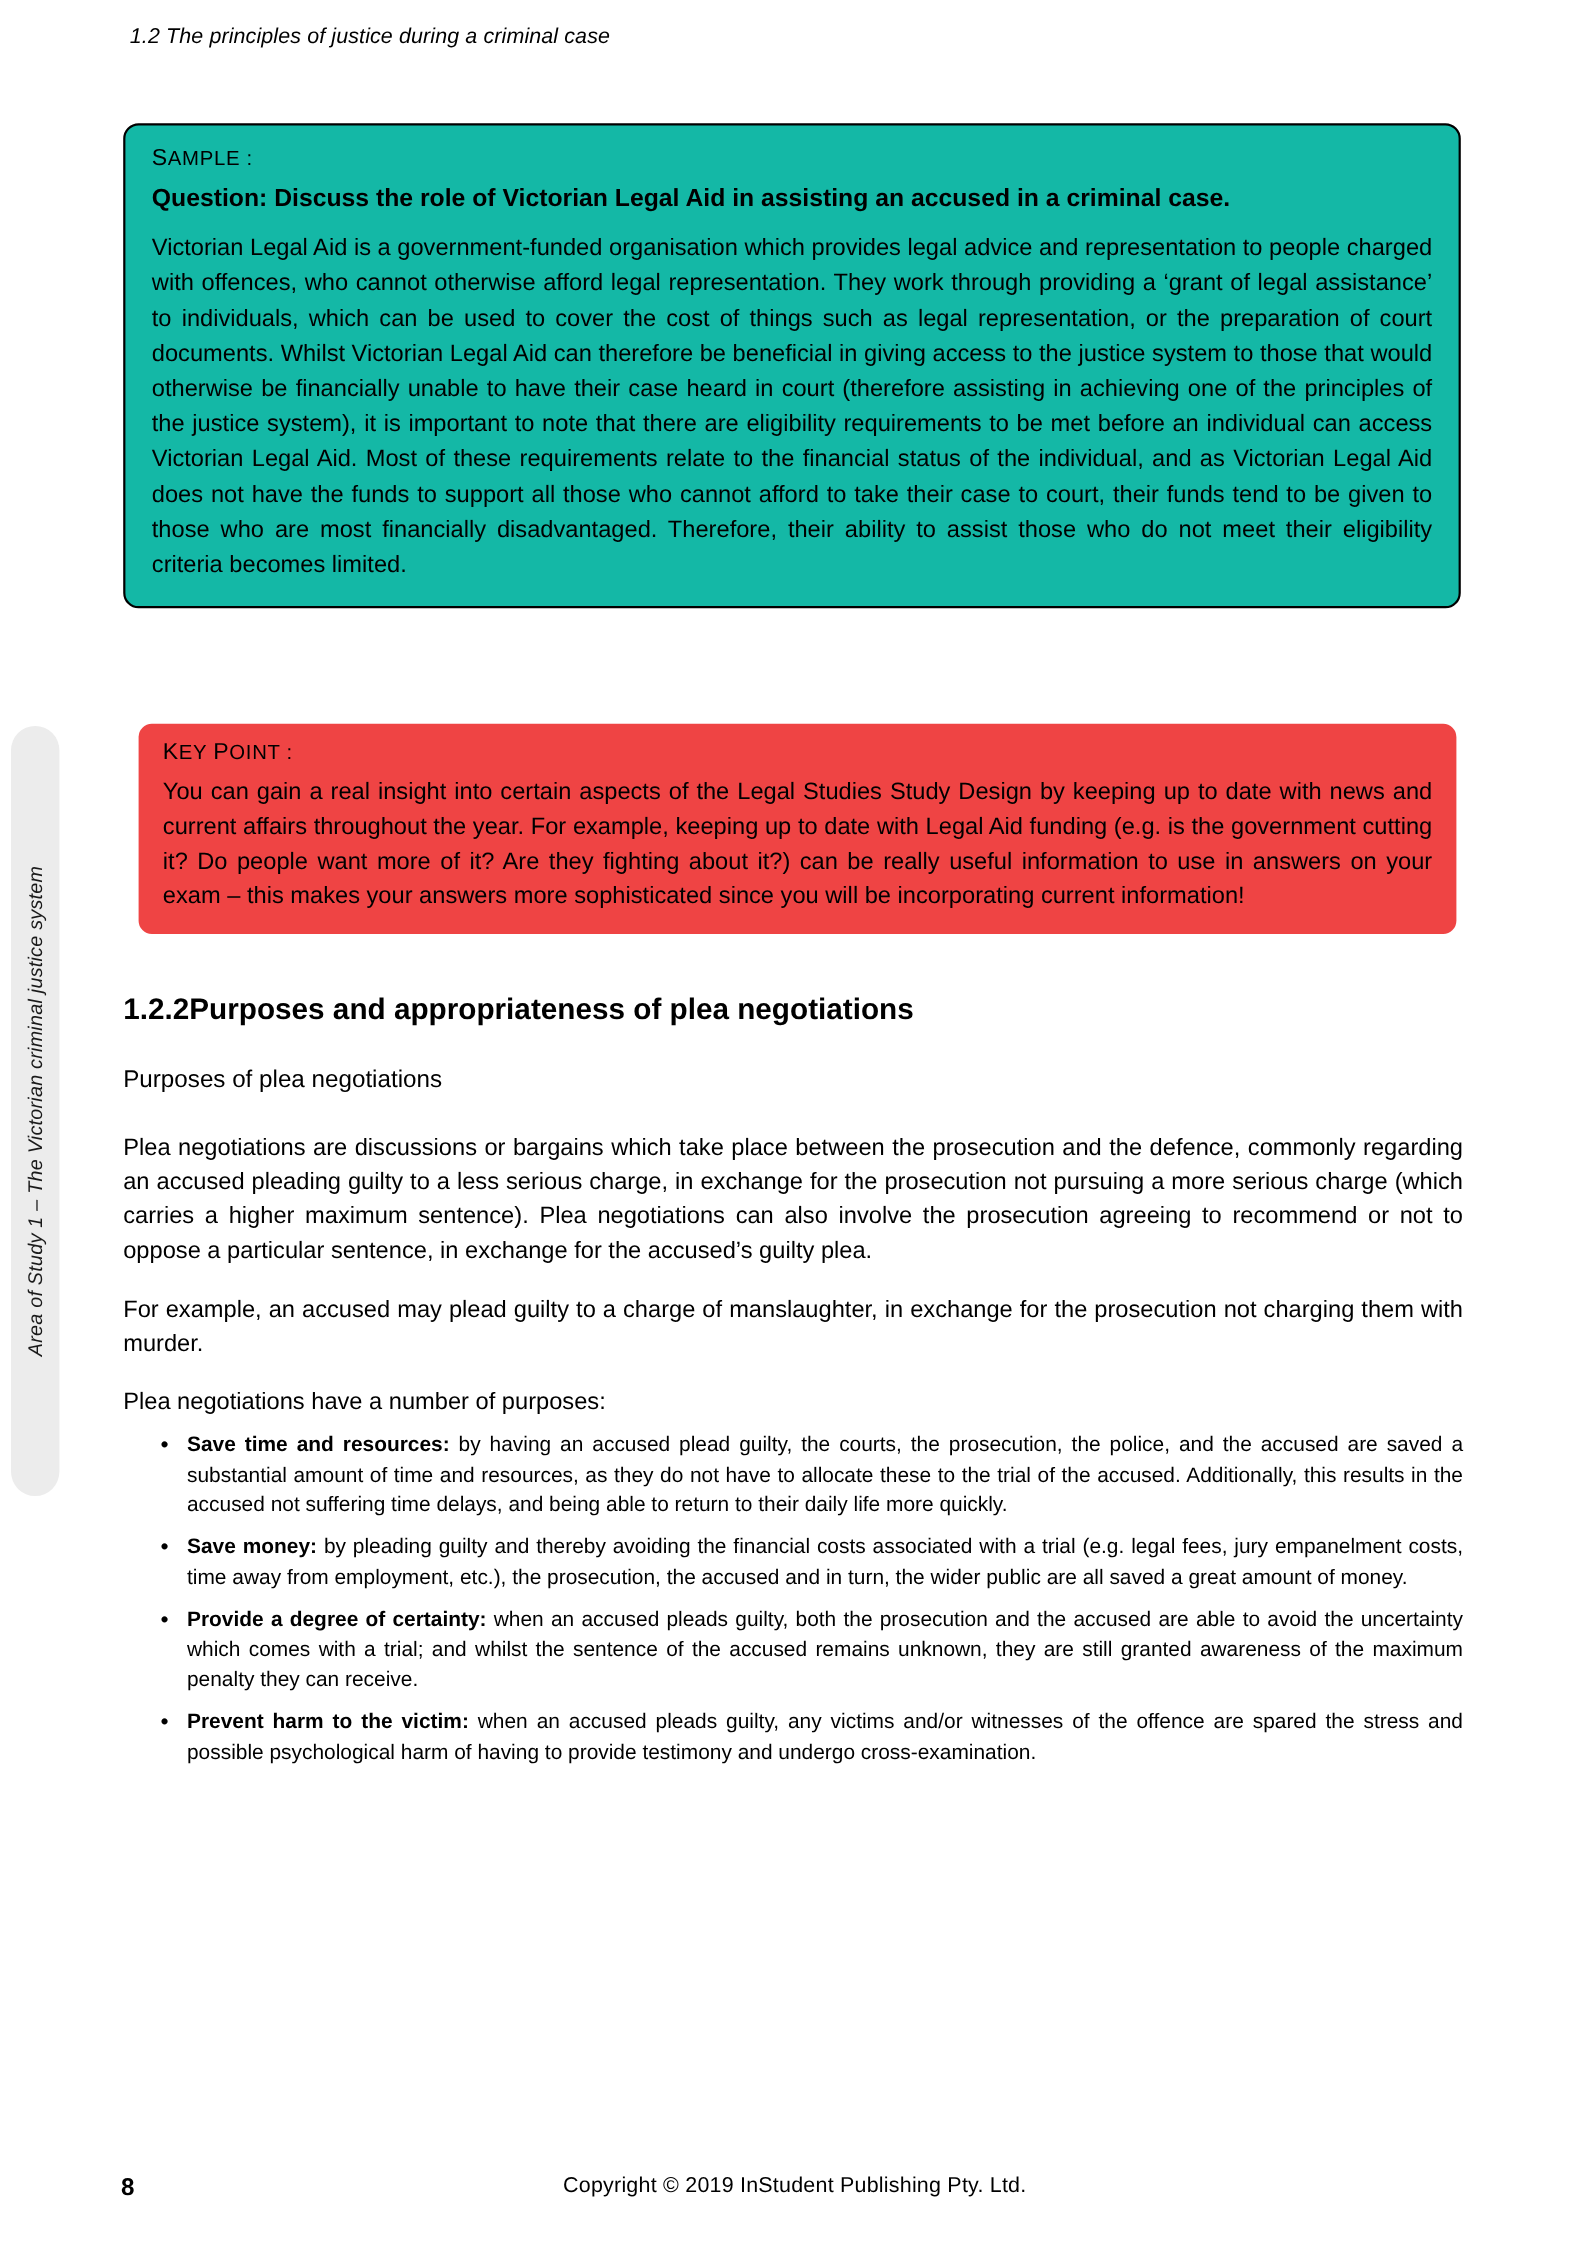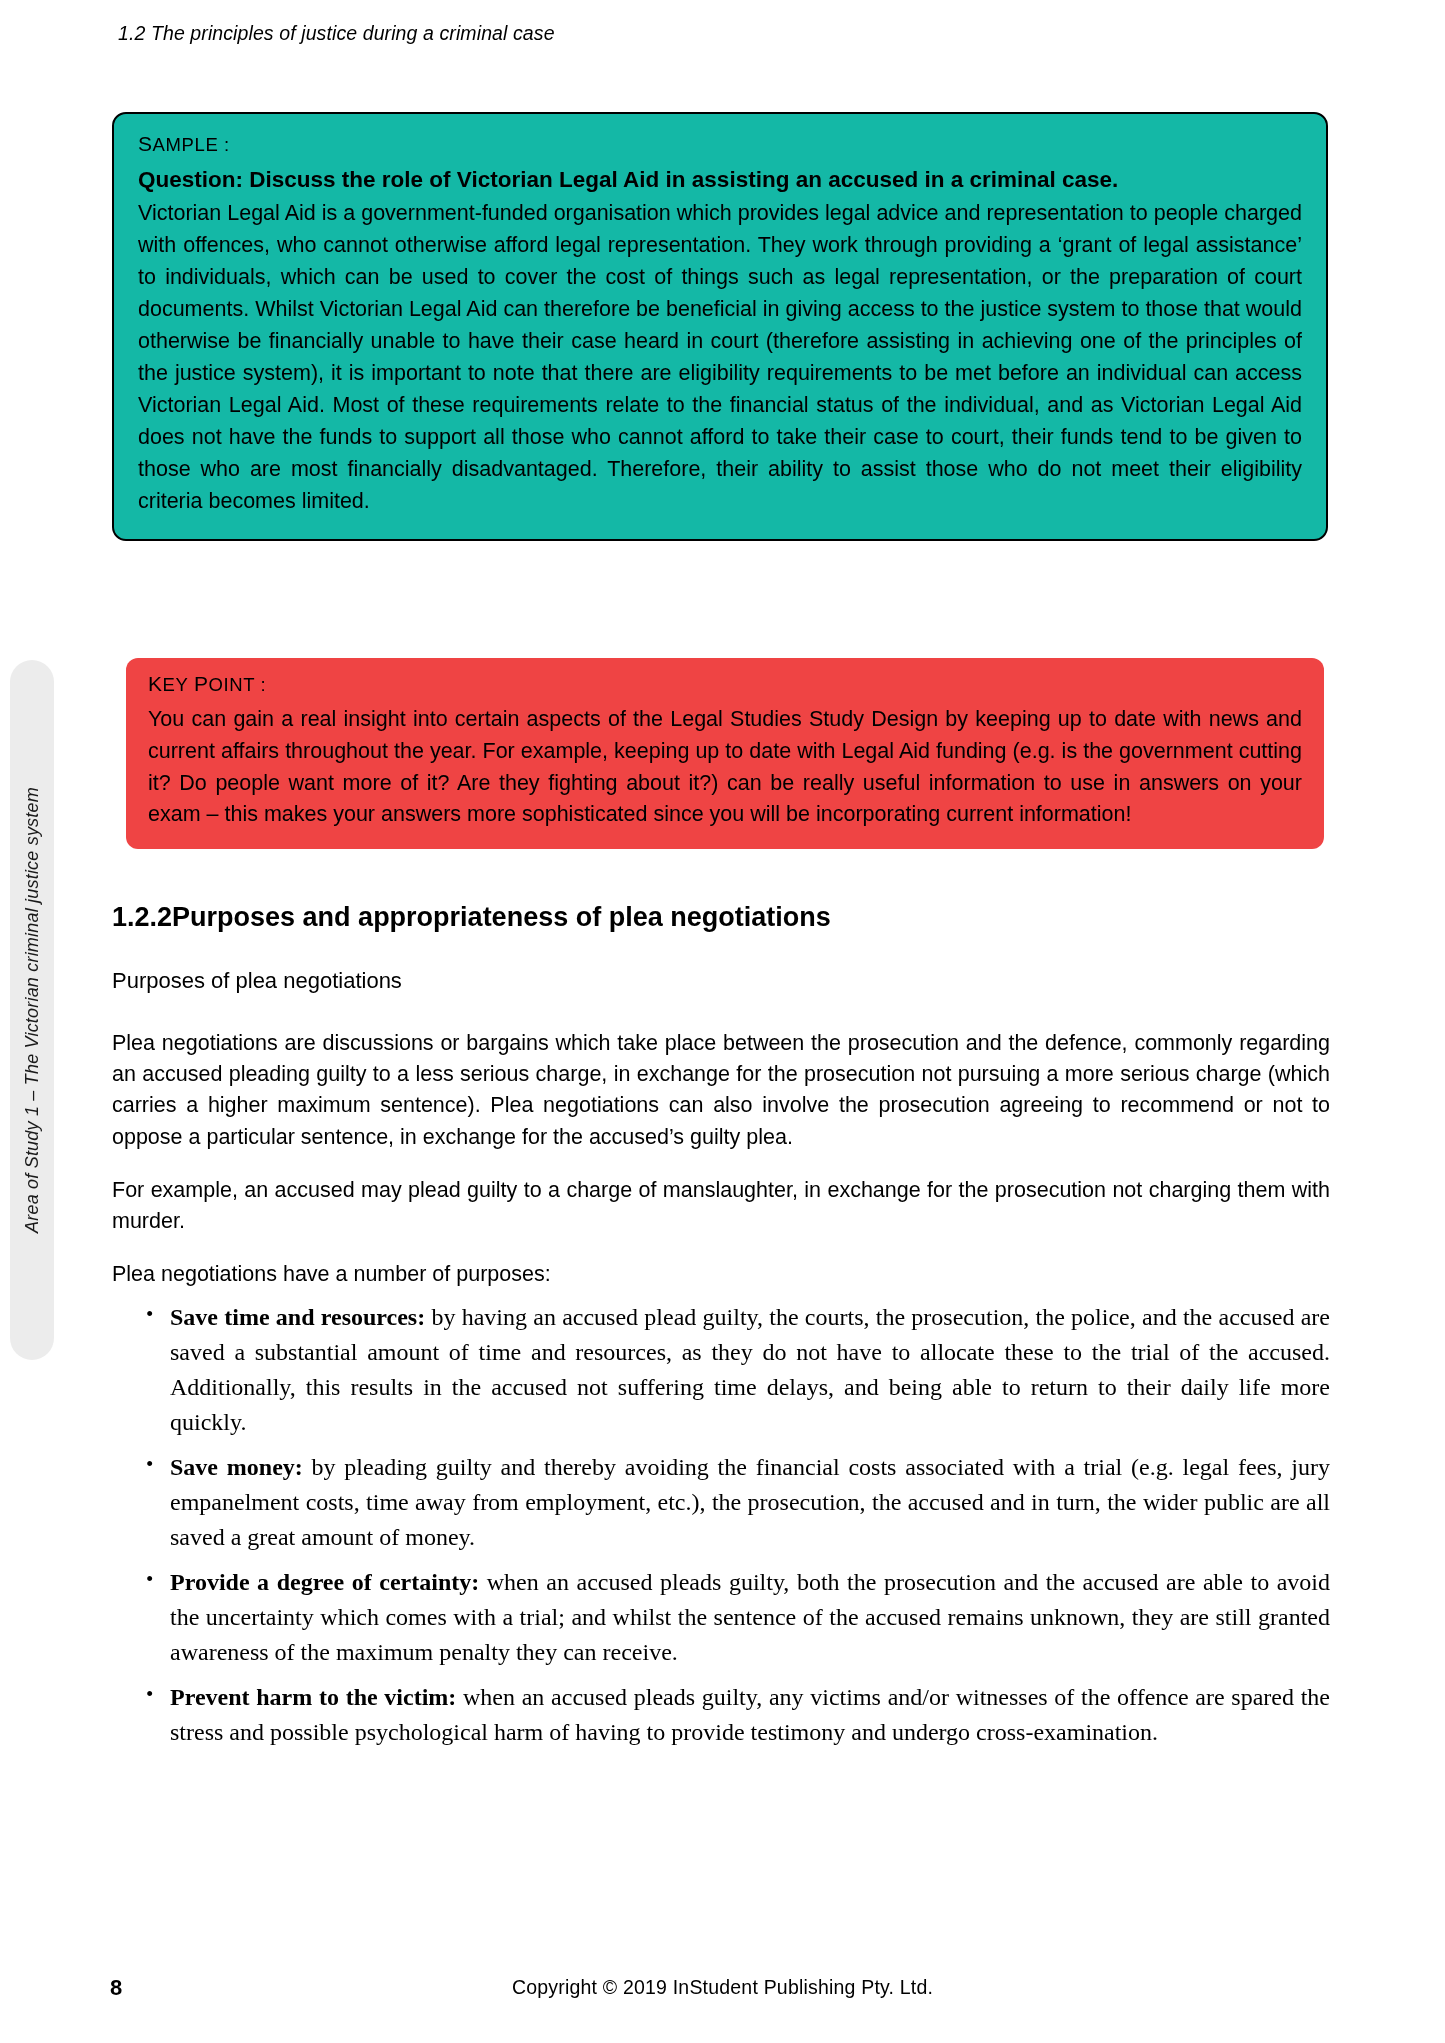--- a/index.html
+++ b/index.html
@@ -85,21 +85,21 @@
     letter-spacing: 0.6px;
     margin-bottom: 8px;
   }
   .box-tag .cap {
     font-size: 21px;
   }
   .sample-question {
     font-weight: bold;
     font-size: 22.5px;
     line-height: 1.38;
-    margin-bottom: 2px;
+    margin-bottom: 14px;
   }
   .sample-body {
     font-size: 21.5px;
     line-height: 1.49;
     text-align: justify;
   }
 
   
   .keypoint-box {
     position: absolute;
@@ -155,25 +155,24 @@
     left: 0;
     top: 1300px;
     width: 1218px;
     list-style: none;
     margin: 0;
     padding: 0;
   }
   .bullets li {
     position: relative;
     padding-left: 58px;
-    font-size: 24px;
+    font-size: 19px;
     line-height: 1.46;
     text-align: justify;
     margin-bottom: 10px;
-    font-family: Liberation Serif, serif;
   }
   .bullets li::before {
     content: "\2022";
     position: absolute;
     left: 34px;
     top: -1px;
     font-size: 21px;
   }
   .bullets b {
     font-weight: bold;

